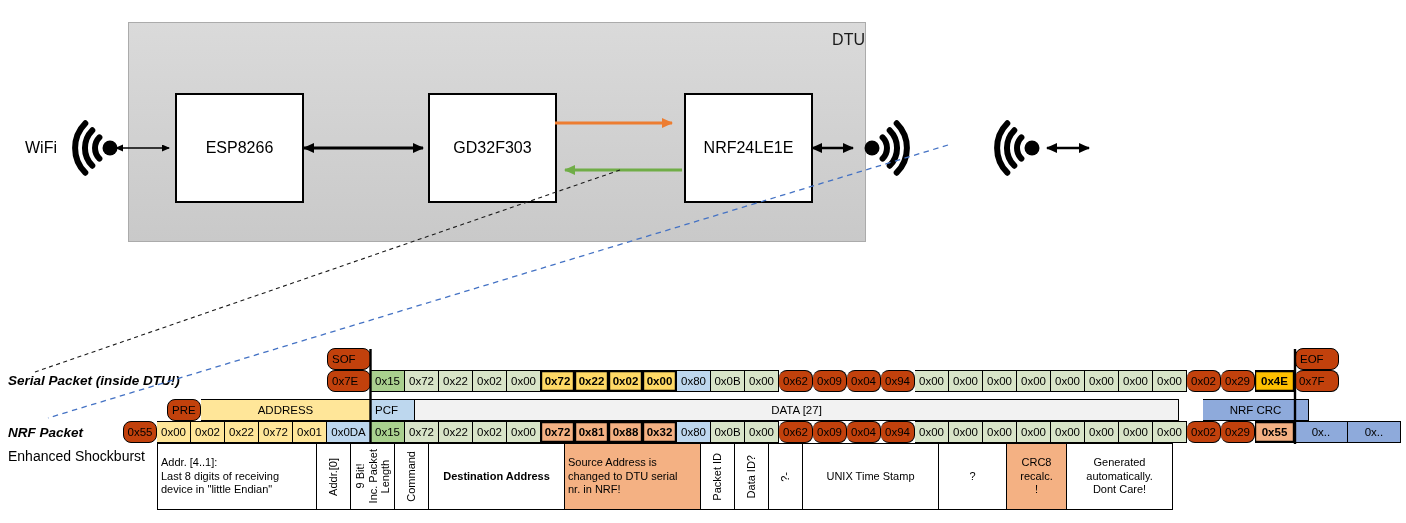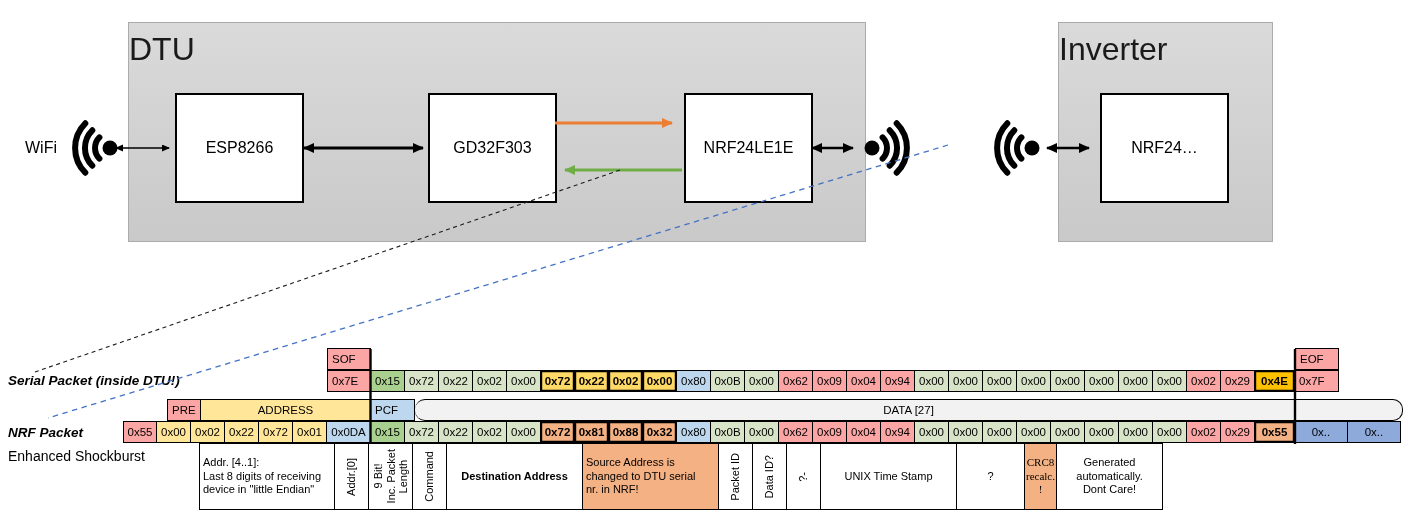--- a/index.html
+++ b/index.html
@@ -1,35 +1,35 @@
 <!DOCTYPE html>
 <html><head>
 <meta charset="utf-8">
 <style>
   html,body{margin:0;padding:0;background:#fff;}
   #stage{position:relative;width:1406px;height:523px;background:#fff;overflow:hidden;
          font-family:"Liberation Sans",sans-serif;color:#000;}
   
   .panel{position:absolute;background:linear-gradient(180deg,#DADADA,#C9C9C9);
          border:1px solid #ABABAB;}
-  .panel-title{position:absolute;width:100%;text-align:left;top:8px;font-size:32px;color:#1a1a1a;}
+  .panel-title{position:absolute;width:100%;text-align:right;top:8px;font-size:16px;color:#1a1a1a;}
   .chip{position:absolute;width:125px;height:106px;background:#fff;border:2px solid #000;
         display:flex;align-items:center;justify-content:center;font-size:16px;}
   .side-label{position:absolute;font-size:16px;}
   
   .brow{position:absolute;display:flex;}
   .cell{box-sizing:border-box;height:22px;border:1px solid #000;border-left:none;
         display:flex;align-items:center;justify-content:center;
         font-size:11.5px;overflow:hidden;background:#fff;flex:0 0 auto;}
   .brow .cell:first-child{border-left:1px solid #000;}
   .abs-cell{position:absolute;box-sizing:border-box;height:22px;border:1px solid #000;
         display:flex;align-items:center;font-size:11.5px;padding-left:4px;}
   .tl{justify-content:flex-start;padding-left:4px;}
   .b{font-weight:bold;box-shadow:inset 0 0 0 1.2px #000;}
-  .gy{background:#fca5a5;} .ye{background:#FFE699;} .bl{background:#BDD7EE;}
+  .gy{background:#c2410c;border-radius:8px;} .ye{background:#FFE699;} .bl{background:#BDD7EE;}
   .bd{background:#8EAADB;} .gd{background:#A9D08E;} .gl{background:#D8E4C8;}
   .au{background:#FFD966;} .am{background:#FFC000;} .sa{background:#F4B183;}
   .lt{background:#F2F2F2;}
   .ann{height:67px;align-items:center;justify-content:center;text-align:center;
        white-space:pre;font-size:11px;line-height:1.25;}
   .ann.left{justify-content:flex-start;text-align:left;padding-left:3px;}
   .vert{writing-mode:vertical-rl;transform:rotate(180deg);white-space:pre;
         line-height:1.15;font-size:11px;text-align:center;}
   .pkt-label{position:absolute;font-weight:bold;font-style:italic;font-size:13.5px;}
   .pkt-sublabel{position:absolute;font-size:14px;}
@@ -37,35 +37,29 @@
 </style>
 </head>
 <body>
 
 <div id="stage">
 
   <div class="panel" style="left:128px;top:22px;width:736px;height:218px;">
     <div class="panel-title">DTU</div>
   </div>
 
-  <div class="panel" style="left:1058px;top:22px;width:213px;height:218px;">
-    <div class="panel-title">Inverter</div>
-  </div>
 
   <div class="chip" style="left:175px;top:93px;">
     <span>ESP8266</span>
   </div>
   <div class="chip" style="left:428px;top:93px;">
     <span>GD32F303</span>
   </div>
   <div class="chip" style="left:684px;top:93px;">
     <span>NRF24LE1E</span>
-  </div>
-  <div class="chip" style="left:1100px;top:93px;">
-    <span>NRF24…</span>
   </div>
 
   <div class="side-label" style="left:25px;top:139px;">WiFi</div>
 
   <div class="pkt-label" style="left:8px;top:373px;">Serial Packet (inside DTU!)</div>
   <div class="pkt-label" style="left:8px;top:425px;">NRF Packet</div>
   <div class="pkt-sublabel" style="left:8px;top:448px;">Enhanced Shockburst</div>
 
   <div class="abs-cell gy" style="left:327px;top:348px;width:44px;">SOF</div>
   <div class="abs-cell gy" style="left:1295px;top:348px;width:44px;">EOF</div>
@@ -98,21 +92,21 @@
       <div class="cell gy" style="width: 34px;">0x02</div>
       <div class="cell gy" style="width: 34px;">0x29</div>
       <div class="cell am b" style="width: 40px;">0x4E</div>
       <div class="cell gy tl" style="width: 44px;">0x7F</div>
     </div>
 
   <div class="brow" id="nrf-headers" style="left:123px;top:399px;padding-left:44px;">
       <div class="cell gy tl" style="width: 34px;">PRE</div>
       <div class="cell ye" style="width: 170px;">ADDRESS</div>
       <div class="cell bl tl" style="width: 44px;">PCF</div>
-      <div class="cell lt" style="width: 988px; border-radius: 10px;">DATA [27]</div>
+      <div class="cell lt" style="width: 764px;">DATA [27]</div>
       <div class="cell bd" style="width: 106px; margin-left: 24px;">NRF CRC</div>
     </div>
   <div class="brow" id="nrf-values" style="left:123px;top:421px;">
       <div class="cell gy" style="width: 34px;">0x55</div>
       <div class="cell ye" style="width: 34px;">0x00</div>
       <div class="cell ye" style="width: 34px;">0x02</div>
       <div class="cell ye" style="width: 34px;">0x22</div>
       <div class="cell ye" style="width: 34px;">0x72</div>
       <div class="cell ye" style="width: 34px;">0x01</div>
       <div class="cell bl" style="width: 44px;">0x0DA</div>
@@ -140,38 +134,38 @@
       <div class="cell gl" style="width: 34px;">0x00</div>
       <div class="cell gl" style="width: 34px;">0x00</div>
       <div class="cell gl" style="width: 34px;">0x00</div>
       <div class="cell gy" style="width: 34px;">0x02</div>
       <div class="cell gy" style="width: 34px;">0x29</div>
       <div class="cell sa b" style="width: 40px;">0x55</div>
       <div class="cell bd" style="width: 53px;">0x..</div>
       <div class="cell bd" style="width: 53px;">0x..</div>
     </div>
   <div class="brow" id="ann-row" style="left:157px;top:443px;">
-      <div class="cell ann left" style="width: 136px; margin-left: 42px;">Addr. [4..1]:
+      <div class="cell ann left" style="width: 160px;">Addr. [4..1]:
 Last 8 digits of receiving
 device in "little Endian"</div>
       <div class="cell ann" style="width: 34px;"><div class="vert">Addr.[0]</div></div>
       <div class="cell ann" style="width: 44px;"><div class="vert">9 Bit!
 Inc. Packet
 Length</div></div>
       <div class="cell ann" style="width: 34px;"><div class="vert">Command</div></div>
       <div class="cell ann" style="width: 136px; font-weight: bold;">Destination Address</div>
       <div class="cell ann sa left" style="width: 136px;">Source Address is
 changed to DTU serial
 nr. in NRF!</div>
       <div class="cell ann" style="width: 34px;"><div class="vert">Packet ID</div></div>
       <div class="cell ann" style="width: 34px;"><div class="vert">Data ID?</div></div>
       <div class="cell ann" style="width: 34px;"><div class="vert">?-</div></div>
       <div class="cell ann" style="width: 136px;">UNIX Time Stamp</div>
       <div class="cell ann" style="width: 68px;">?</div>
-      <div class="cell ann sa" style="width: 32px; font-family: Liberation Serif, serif;">CRC8
+      <div class="cell ann sa" style="width: 60px;">CRC8
 recalc.
 !</div>
       <div class="cell ann" style="width: 106px;">Generated
 automatically.
 Dont Care!</div>
     </div>
 
   <svg id="overlay" width="1406" height="523" viewBox="0 0 1406 523">
     <defs>
       <marker id="mk-thin" markerWidth="9" markerHeight="9" refX="7" refY="3.5" orient="auto-start-reverse" markerUnits="userSpaceOnUse">

